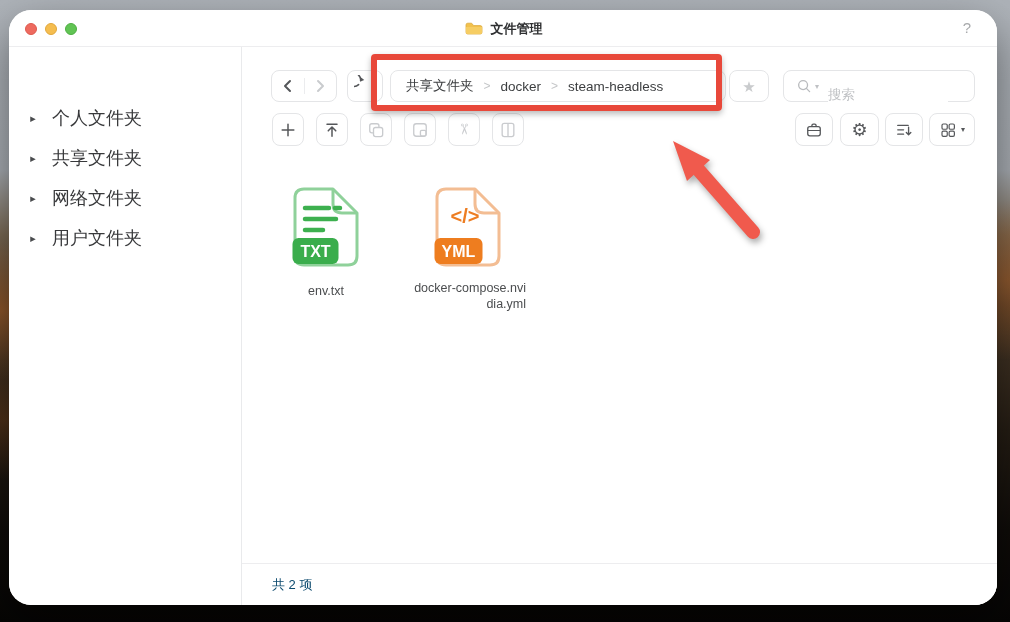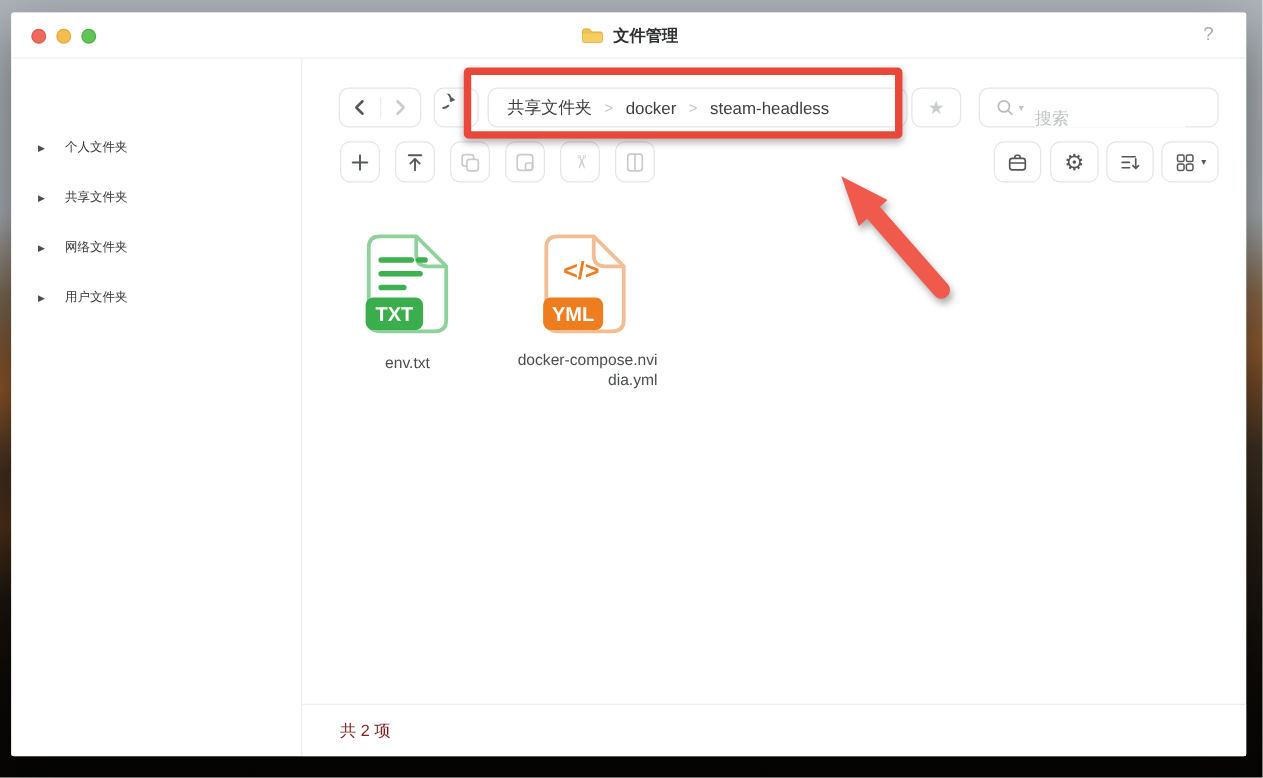--- a/index.html
+++ b/index.html
@@ -10,21 +10,21 @@
     background:
       radial-gradient(circle at 2px 310px, rgba(196,108,42,.55), transparent 70px),
       radial-gradient(circle at 1008px 280px, rgba(188,100,36,.5), transparent 80px),
       radial-gradient(circle at 5px 420px, rgba(150,80,30,.35), transparent 60px),
       linear-gradient(180deg,#aeb3b9 0,#a8adb3 170px,#7c6b55 235px,#4e3d2b 305px,#251d14 430px,#0f0c09 530px,#060504 622px);
   }
 
   
   .window {
     position:absolute; left:9px; top:10px; width:988px; height:595px;
-    background:#fff; border-radius:2px; overflow:hidden;
+    background:#fff; border-radius:22px; overflow:hidden;
     box-shadow:0 18px 45px rgba(0,0,0,.45);
   }
   .titlebar {
     position:relative; height:37px; background:#fff; border-bottom:1px solid #ededef;
   }
   .traffic { position:absolute; top:13px; left:16px; display:flex; gap:8px; }
   .light { width:12px; height:12px; border-radius:50%; }
   .light.red    { background:#ee6a5f; border:1px solid #dd5a4f; }
   .light.yellow { background:#f5bd4f; border:1px solid #e0a73c; }
   .light.green  { background:#61c454; border:1px solid #4fae43; }
@@ -34,21 +34,21 @@
   }
   .title-text { font-size:13px; font-weight:700; color:#2e2f31; }
   .help { position:absolute; right:26px; top:9px; font-size:15px; color:#a8aaac; }
 
   .window-body { display:flex; height:558px; }
 
   
   .sidebar { position:relative; width:233px; height:100%; background:#fff; border-right:1px solid #e9eaec; }
   .side-item { position:absolute; left:0; width:100%; height:26px; display:flex; align-items:center; cursor:default; }
   .side-item .tri { position:absolute; left:21px; font-size:8px; color:#4a4c4e; transform:scale(.9); }
-  .side-item .lbl { position:absolute; left:43px; font-size:10px; font-weight:500; color:#38393b; }
+  .side-item .lbl { position:absolute; left:43px; font-size:18px; font-weight:500; color:#38393b; }
 
   
   .main { position:relative; width:755px; height:100%; background:#fff; }
 
   .btn {
     position:absolute; height:32px; background:#fff; border:1px solid #e4e5e7;
     border-radius:8px; display:flex; align-items:center; justify-content:center;
   }
   .row2 .btn { height:33px; }
   svg.ic { display:block; }
@@ -103,21 +103,21 @@
   .file-label-wrap { margin-top:13px; text-align:center; }
   .file-label {
     display:inline-block; max-width:116px; text-align:right;
     font-size:12.5px; line-height:15.5px; color:#4b4d4f; word-break:break-all;
   }
 
   
   .statusbar {
     position:absolute; left:0; top:516px; width:755px; height:42px;
     border-top:1px solid #ededef; display:flex; align-items:center; padding-left:30px;
-    font-size:13px; color:#7f1d1d; background:#fff;text-align:center;
+    font-size:13px; color:#0c4a6e; background:#fff;text-align:center;
   }
 
   
   .anno-rect {
     position:absolute; left:371px; top:54px; width:351px; height:57px;
     border:6px solid #e8483a; border-radius:4px; z-index:50;
     box-shadow:0 3px 6px rgba(0,0,0,.28);
     pointer-events:none;
   }
   .anno-arrow {

